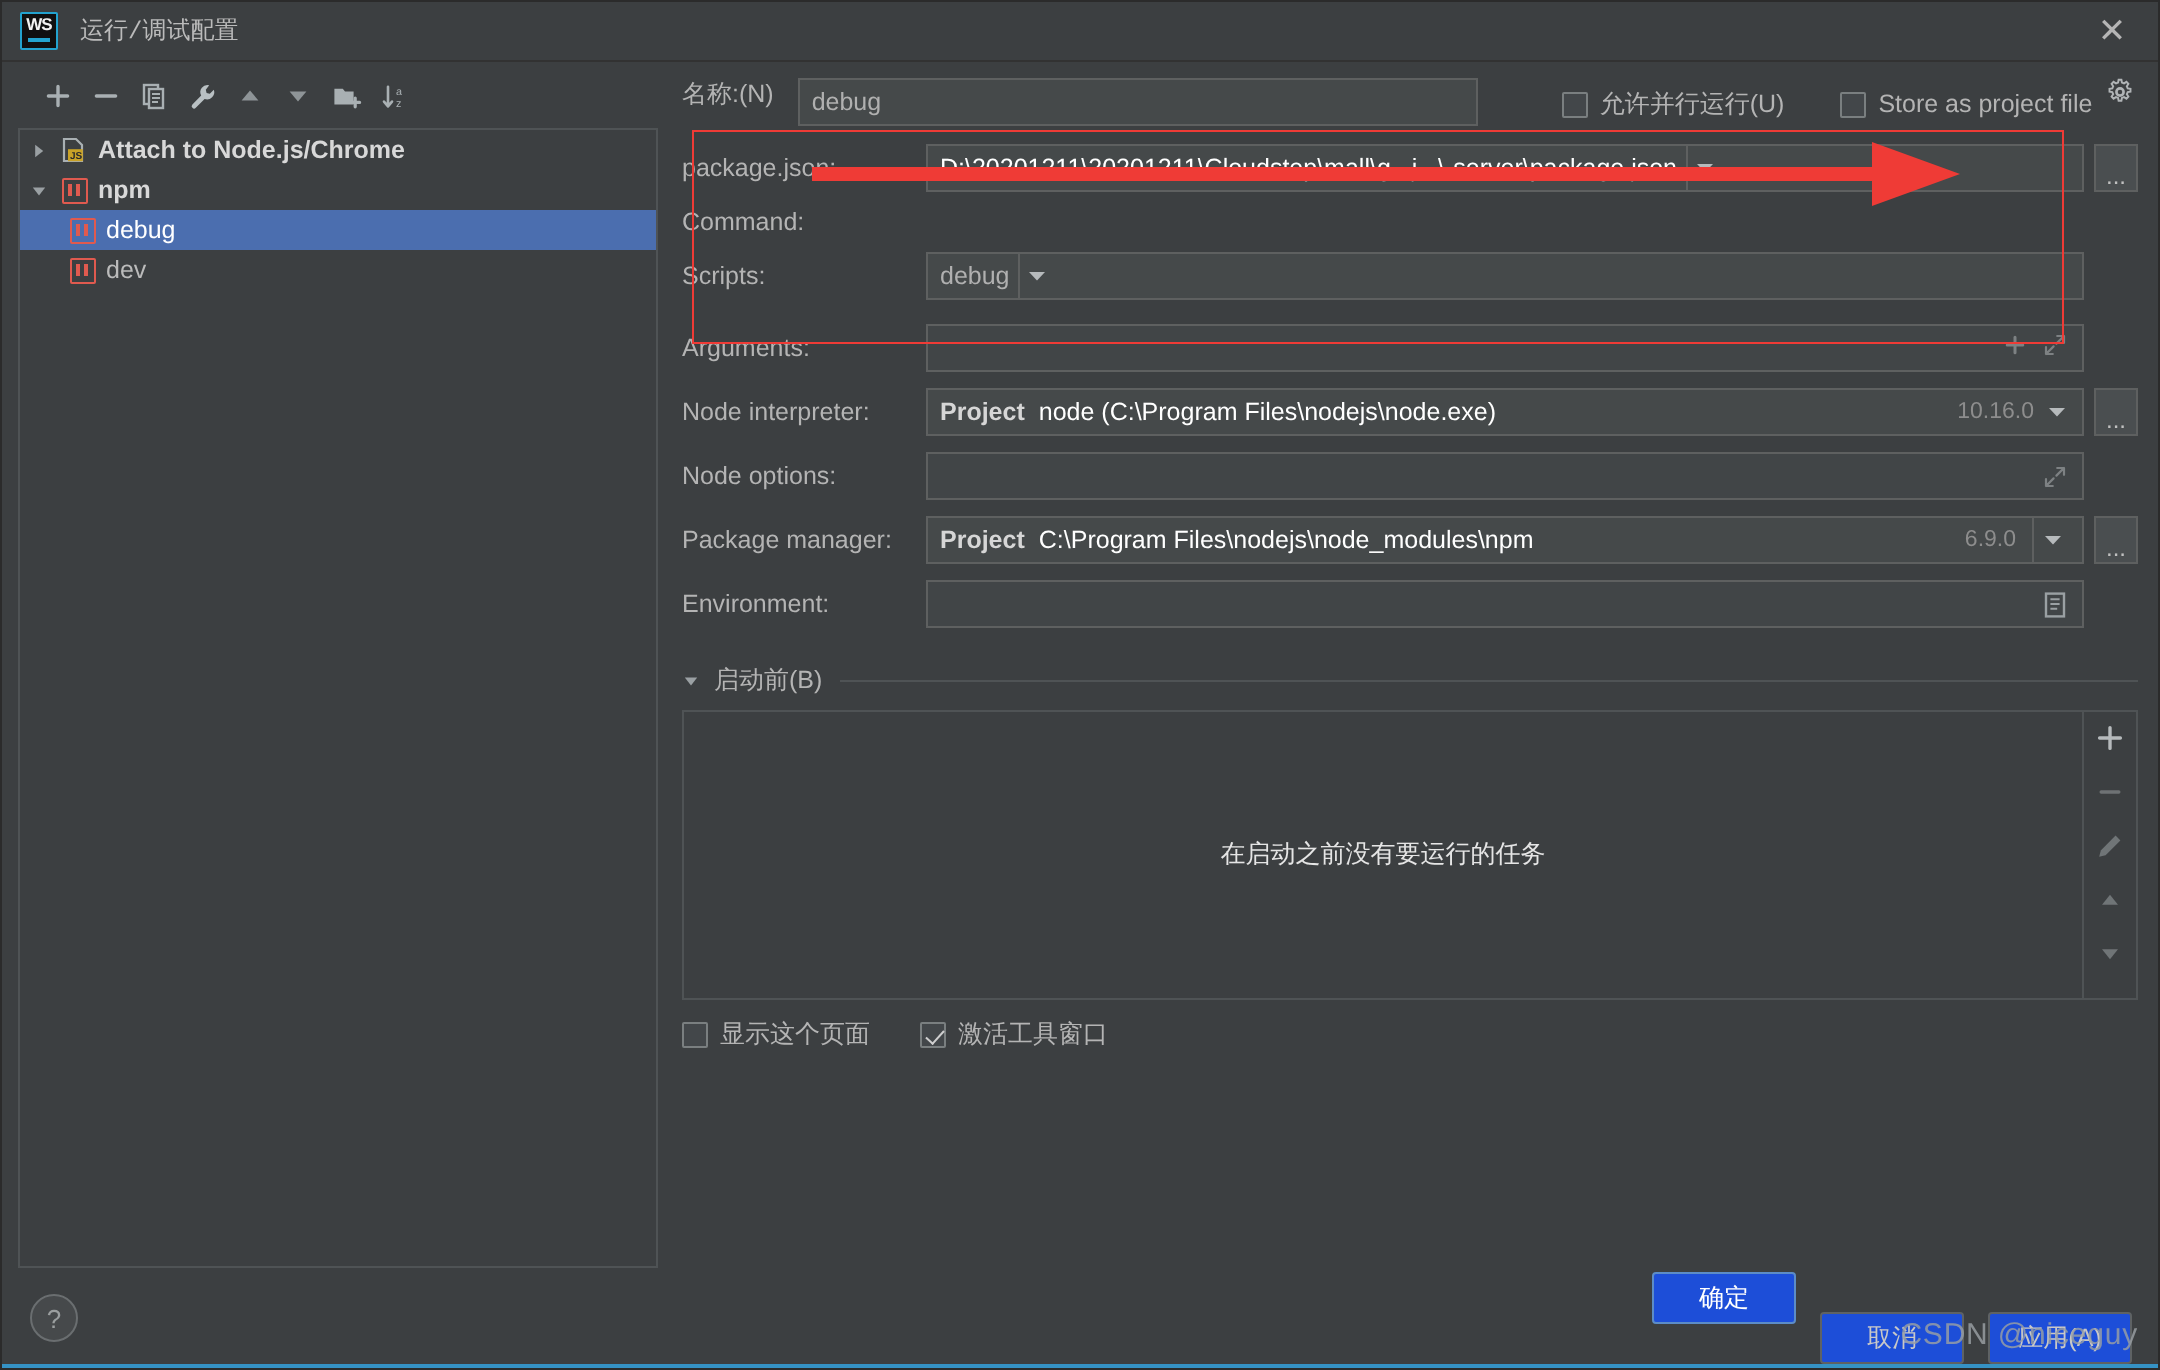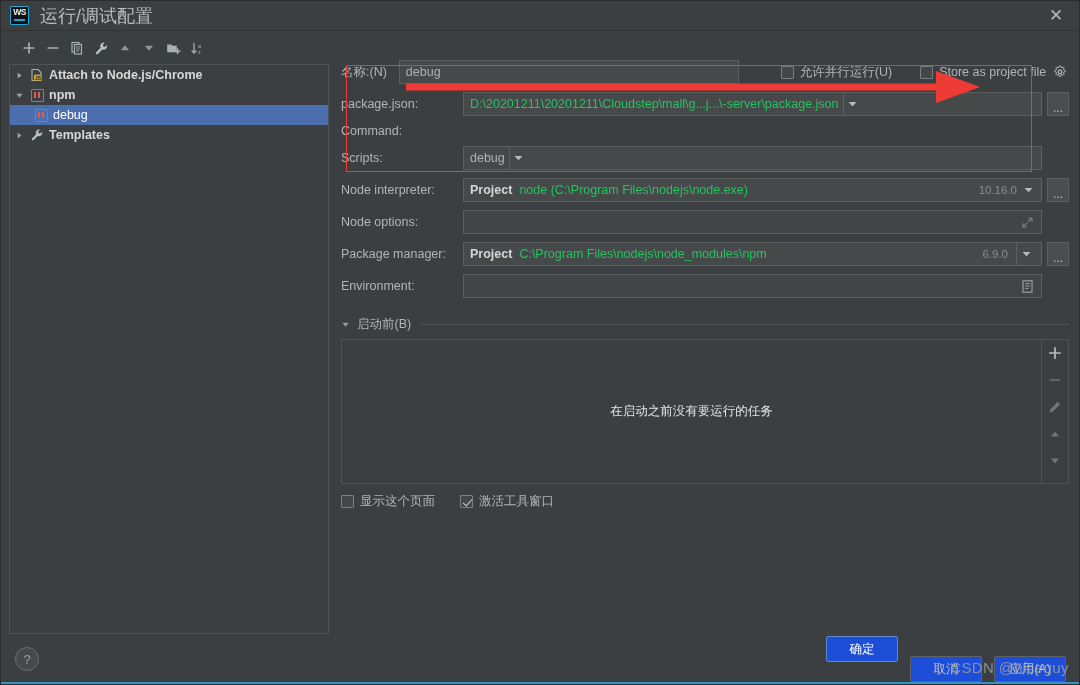--- a/index.html
+++ b/index.html
@@ -39,21 +39,21 @@
     color: #f2f2f2; font-size: 8.5px; font-weight: bold;
     line-height: 10px; letter-spacing: -0.5px;
     font-family: "Liberation Sans", sans-serif;
   }
   .ws-logo .ws-bar {
     position: absolute; bottom: 3px; left: 3px;
     width: 11px; height: 2px; background: #23a3cf;
   }
   .title-text {
     margin-left: 11px;
-    color: #bbbbbb; font-size: 18px;
+    color: #bbbbbb; font-size: 12px; font-family: Liberation Mono, monospace;
   }
   .title-close {
     margin-left: auto;
     color: #b5b5b5; font-size: 17px;
     width: 26px; height: 26px;
     display: flex; align-items: center; justify-content: center;
     cursor: pointer; font-weight: 300;
   }
 
   
@@ -137,40 +137,40 @@
 
   
   .rightpane {
     flex: 1;
     padding: 8px 10px 0 10px;
     position: relative;
     display: flex; flex-direction: column;
   }
 
   .row-name {
-    display: flex; align-items: center;
-    height: 26px; margin-bottom: 7px; margin-top: 20px;
+    display: flex; 
+    height: 26px; margin-bottom: 7px;
   }
   .lbl {
     color: #b4b4b4; font-size: 12.5px;
     white-space: nowrap;
   }
 
   .field {
     background: #45494a;
     border: 1px solid #5e6060;
     height: 24px;
     display: flex; align-items: center;
     color: #b0b0b0; font-size: 12.5px;
     padding: 0 6px;
     position: relative;
   }
   .field.empty { background: #414547; }
   .field .ftxt { overflow: hidden; white-space: nowrap; text-overflow: ellipsis; }
-  .field .ftxt.dim { color: #22c55e; }
+  .field .ftxt.dim { color: #ffffff; }
   .field .ftag {
     color: #d6d6d6; font-size: 12.5px; font-weight: bold;
     margin-right: 7px; flex: 0 0 auto;
   }
   .field .fver { margin-left: auto; color: #8d8d8d; font-size: 11.5px; padding-right: 4px;}
 
   .name-field { width: 340px; margin-left: 12px; }
 
   .chk {
     display: flex; align-items: center;
@@ -411,34 +411,27 @@
           <span class="tlabel">npm</span>
         </div>
 
         <div class="tree-row lvl2 selected">
           <span class="ticon">
               <span class="ic-npm"></span>
             </span>
           <span class="tlabel">debug</span>
         </div>
 
-
-        <div class="tree-row bold">
-          <span class="twisty">
-            <svg width="9" height="9" viewBox="0 0 9 9">
-                <path d="M2.6 1.4l4 3.1-4 3.1z" fill="#9aa0a3"></path>
-              </svg>
-          </span>
+        <div class="tree-row lvl2">
           <span class="ticon">
-            <svg width="14" height="14" viewBox="0 0 15 15">
-              <path d="M10.6 1.6a3.6 3.6 0 0 0-4 5.2L2.2 11.2a1.2 1.2 0 0 0 1.7 1.7l4.4-4.4a3.6 3.6 0 0 0 4.6-4.6l-2 2-1.6-.4-.4-1.6 1.7-2.3z" fill="#b9c0c3"></path>
-            </svg>
-          </span>
-          <span class="tlabel">Templates</span>
-        </div>
+              <span class="ic-npm"></span>
+            </span>
+          <span class="tlabel">dev</span>
+        </div>
+
       </div>
     </div>
 
     <div class="rightpane">
 
       <div class="row-name">
         <span class="lbl">名称:(N)</span>
         <div class="field name-field">
           <span class="ftxt">debug</span>
         </div>
@@ -484,20 +477,40 @@
             <span class="ftxt">debug</span>
             <span class="dd-arrow">
               <svg width="9" height="6" viewBox="0 0 9 6">
                   <path d="M0.5 1h8l-4 4.2z" fill="#b6babc"></path>
                 </svg>
             </span>
           </div>
         </div>
       </div>
 
+      <div class="frow" style="margin-top:4px">
+        <span class="lbl">Arguments:</span>
+        <div class="fwrap" style="padding-right:27px">
+          <div class="field empty" style="flex:1">
+            <span class="ftxt"></span>
+            <span style="margin-left:auto;display:flex;align-items:center;gap:9px;padding-right:2px">
+              <span>
+                <svg width="11" height="11" viewBox="0 0 11 11">
+                    <path d="M5.5 1.6v7.8M1.6 5.5h7.8" stroke="#7d8183" stroke-width="1.5" stroke-linecap="round"></path>
+                  </svg>
+              </span>
+              <span>
+                <svg width="11" height="11" viewBox="0 0 11 11">
+                    <path d="M10 1H6.6M10 1v3.4M10 1L6.2 4.8M1 10h3.4M1 10V6.6M1 10l3.8-3.8" stroke="#7d8183" stroke-width="1.1" fill="none" stroke-linecap="round"></path>
+                  </svg>
+              </span>
+            </span>
+          </div>
+        </div>
+      </div>
 
       <div class="frow" style="">
         <span class="lbl">Node interpreter:</span>
         <div class="fwrap">
           <div class="field" style="flex:1">
             <span class="ftag">Project</span>
             <span class="ftxt dim">node (C:\Program Files\nodejs\node.exe)</span>
             <span class="fver">10.16.0</span>
             <span class="dd-arrow" style="border-left:none;margin-left:0;width:14px;flex:0 0 14px">
               <svg width="9" height="6" viewBox="0 0 9 6">

